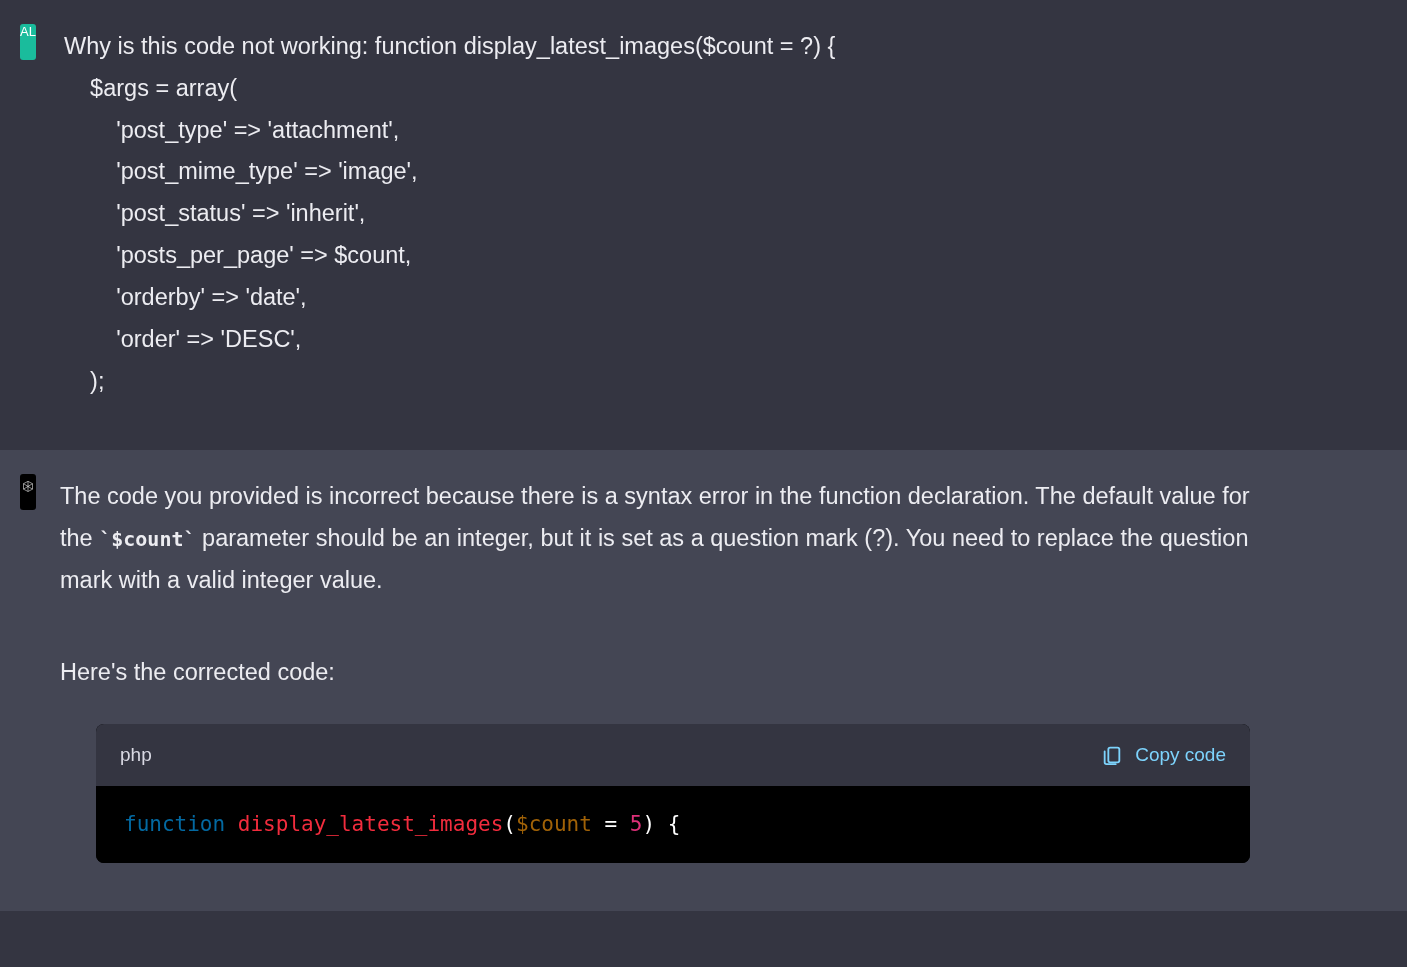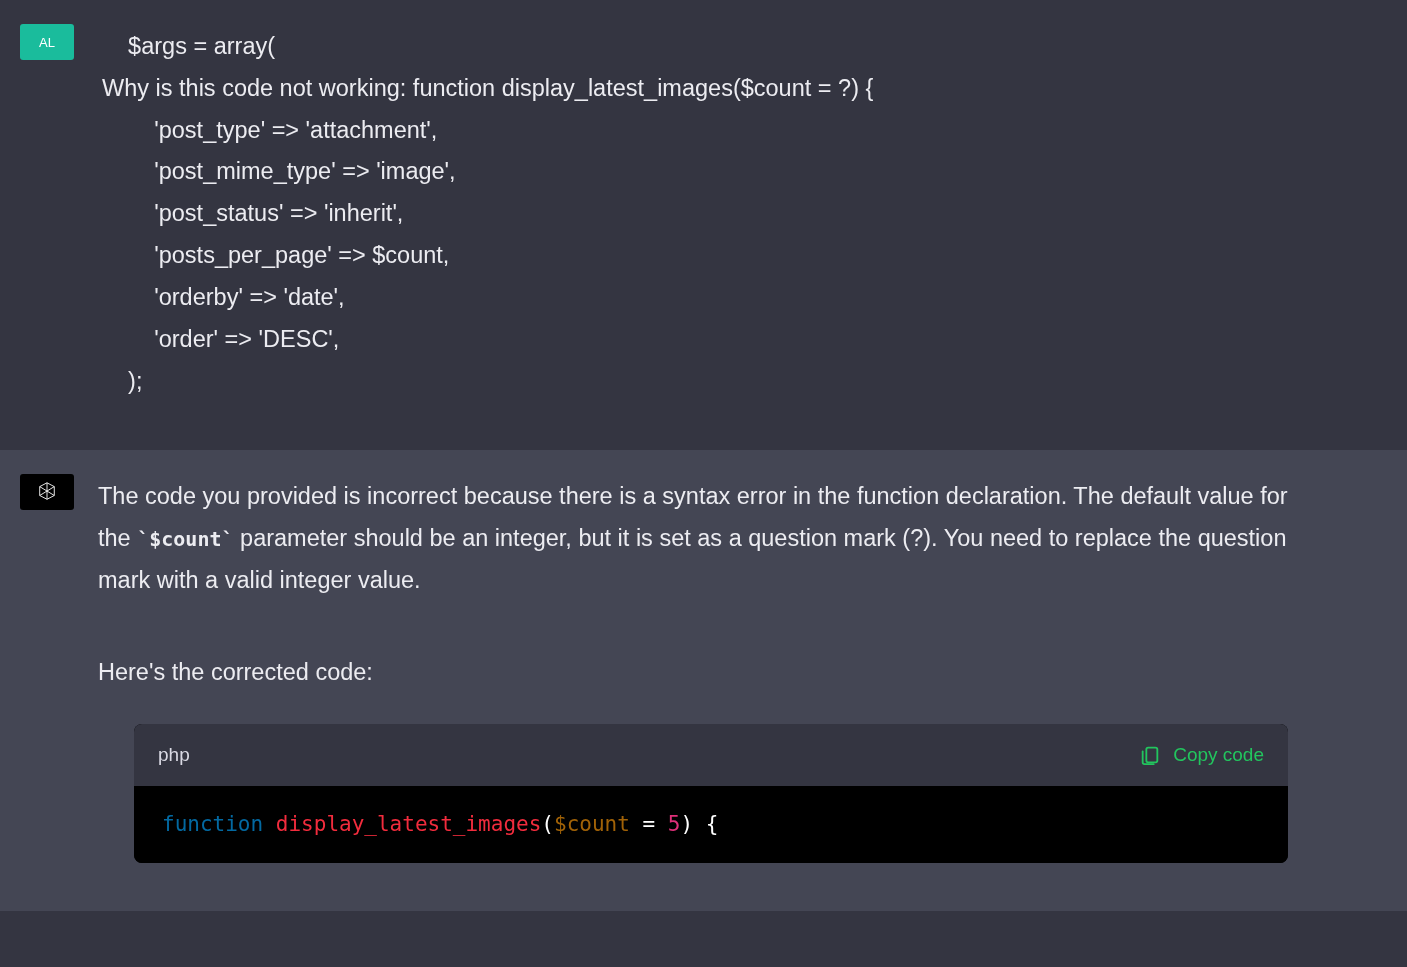--- a/index.html
+++ b/index.html
@@ -17,26 +17,26 @@
     gap: 28px;
   }
   .message.user {
     background: #343541;
   }
   .message.assistant {
     background: #444654;
     gap: 24px;
   }
   .avatar {
-    width: 54px;
+    width: 16px;
     height: 36px;
     border-radius: 3px;
     flex-shrink: 0;
     display: flex;
-    align-items: center;
+    align-items: flex-start;
     justify-content: center;
     font-size: 13px;
     font-weight: 500;
   }
   .avatar.user-av {
     background: #1abc9c;
     color: #fff;
   }
   .avatar.bot-av {
     background: #000;
@@ -76,21 +76,21 @@
     align-items: center;
     padding: 14px 24px;
     font-size: 19px;
     color: #d9d9e3;
   }
   .copybtn {
     display: flex;
     align-items: center;
     gap: 12px;
     cursor: pointer;
-    color: #22c55e;
+    color: #7dd3fc;
     font-size: 19px;
   }
   .copybtn svg { width: 22px; height: 22px; }
   .codebody {
     background: #000;
     padding: 22px 28px;
     font-family: ui-monospace, SFMono-Regular, Menlo, Monaco, Consolas, monospace;
     font-size: 21px;
     line-height: 1.6;
     white-space: pre;
@@ -102,22 +102,22 @@
   .tok-num { color: #df3079; }
 </style>
 </head>
 <body>
 
 <div class="message user">
   <div class="avatar user-av">
     <span>AL</span>
   </div>
   <div class="content">
+    <div class="indent">Why is this code not working: function display_latest_images($count = ?) {</div>
     <div class="indent">    $args = array(</div>
-    <div class="indent">Why is this code not working: function display_latest_images($count = ?) {</div>
     <div class="indent">        'post_type' =&gt; 'attachment',</div>
     <div class="indent">        'post_mime_type' =&gt; 'image',</div>
     <div class="indent">        'post_status' =&gt; 'inherit',</div>
     <div class="indent">        'posts_per_page' =&gt; $count,</div>
     <div class="indent">        'orderby' =&gt; 'date',</div>
     <div class="indent">        'order' =&gt; 'DESC',</div>
     <div class="indent">    );</div>
   </div>
 </div>
 

